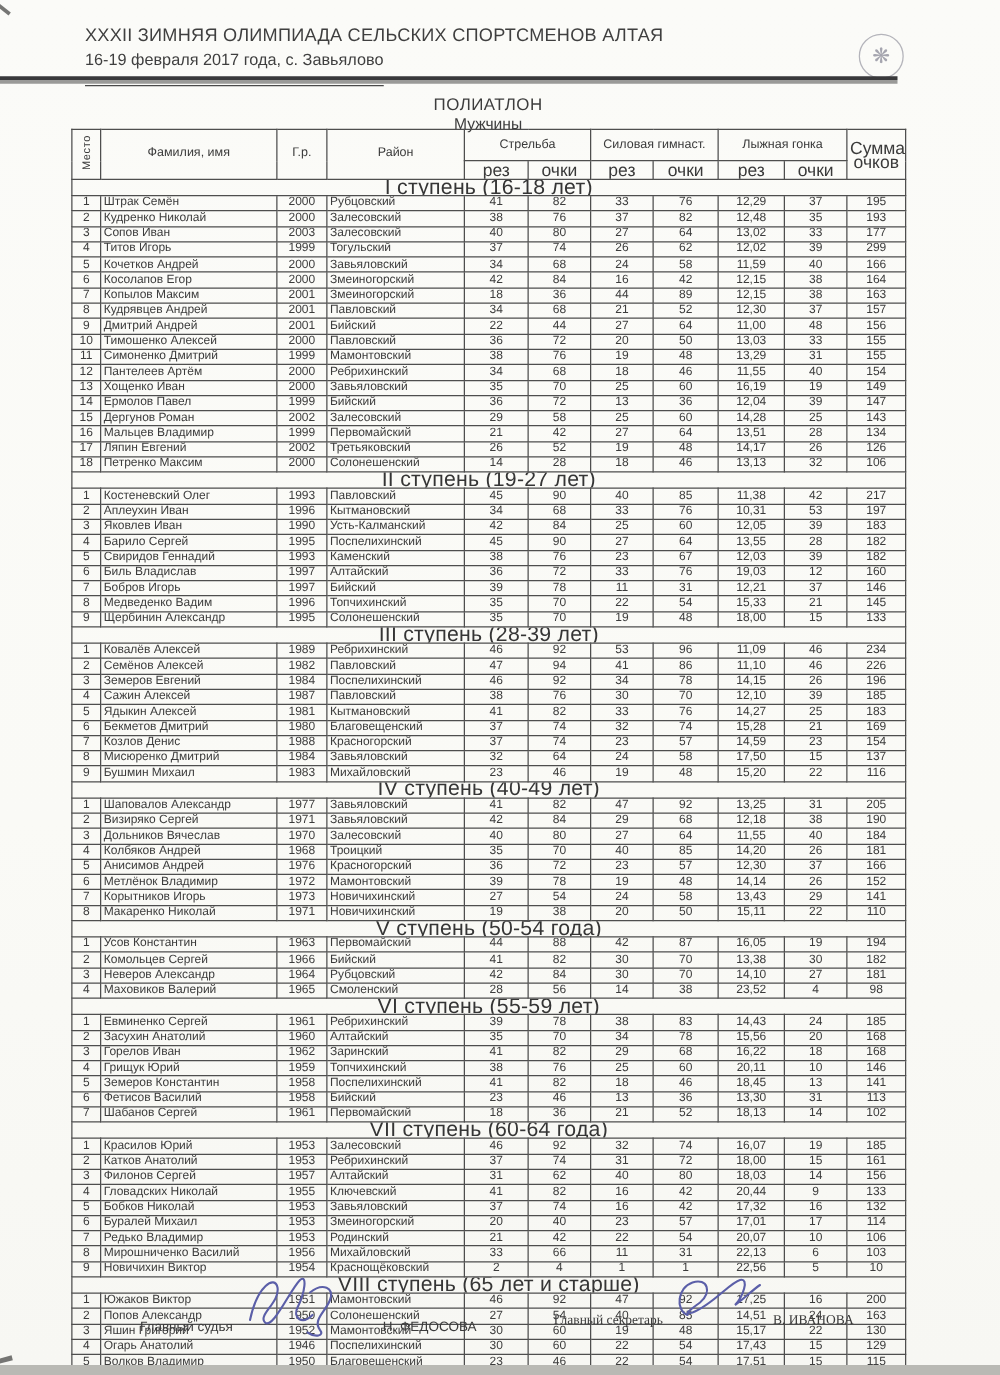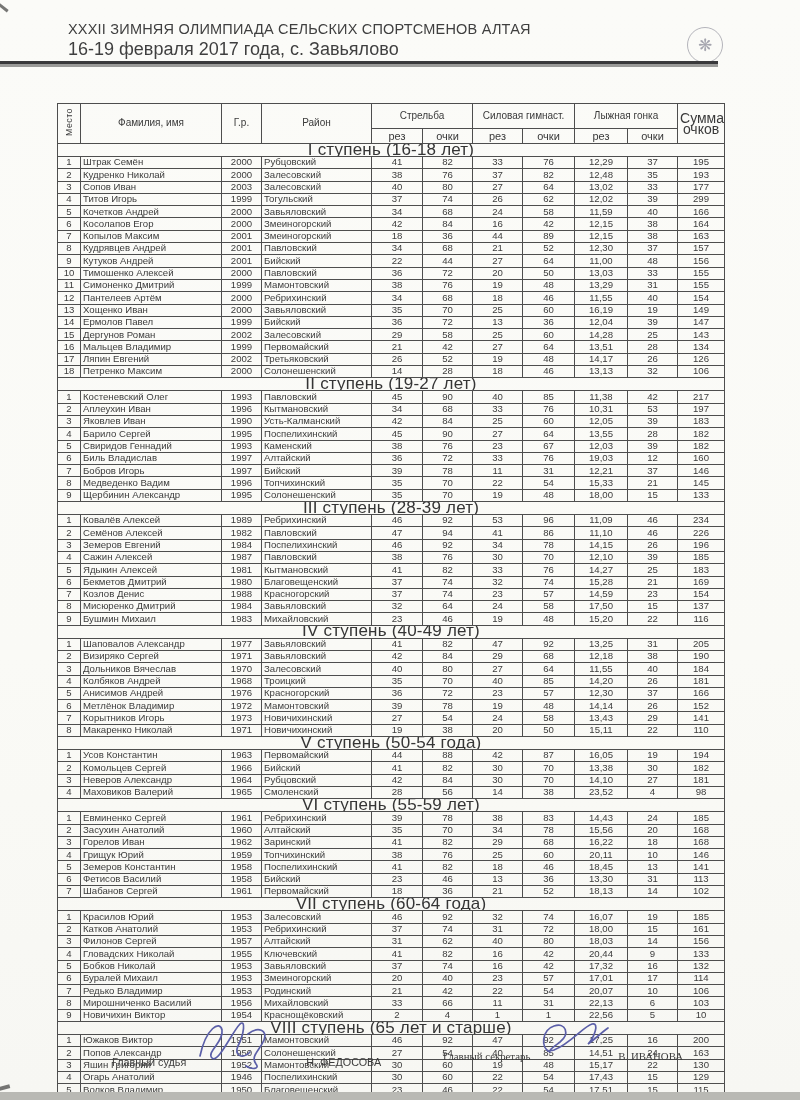--- a/index.html
+++ b/index.html
@@ -16,21 +16,21 @@
     color:#3b3b3b;
   }
   .corner-artifact{
     position:absolute;background:#4a4a48;opacity:.75;
   }
   .corner-artifact.tl{left:-3px;top:6px;width:12px;height:3px;transform:rotate(38deg);}
   .corner-artifact.bl{left:-4px;top:1086px;width:14px;height:4px;transform:rotate(-15deg);}
 
   .doc-header{position:absolute;left:68px;top:20px;line-height:1.25;}
   .doc-header .line1{font-size:14.5px;letter-spacing:.2px;color:#3f3f3f;}
-  .doc-header .line2{font-size:18px;color:#3f3f3f;border-bottom:1.5px solid #4a4a4a;display:inline-block;padding-bottom:1px;}
+  .doc-header .line2{font-size:13px;color:#3f3f3f;border-bottom:1.5px solid #4a4a4a;display:inline-block;padding-bottom:12px;}
 
   .double-rule{
     position:absolute;left:0;top:61px;width:718px;height:2.5px;
     background:#39393b;box-shadow:0 3px 0 #9a9a98;
   }
 
   .stamp{
     position:absolute;left:687px;top:27px;width:34px;height:34px;
     border:1.4px solid rgba(110,110,125,.5);border-radius:50%;
     display:flex;align-items:center;justify-content:center;
@@ -46,21 +46,21 @@
     width:668px;border-collapse:collapse;table-layout:fixed;
     font-size:9.6px;color:#3c3c3c;
   }
   table.results td,table.results th{
     border:1px solid #4e4e4e;
     padding:0 2px;height:11.3px;line-height:10.5px;
     overflow:hidden;white-space:nowrap;
     font-weight:normal;
   }
   thead th{font-size:10px;text-align:center;color:#3a3a3a;}
-  thead .sub th{font-size:11px;height:14px;}
+  thead .sub th{font-size:14px;height:14px;}
   thead .main th{height:24px;}
   th.place-h{font-size:8.8px;}
   th.place-h span{
     writing-mode:vertical-rl;transform:rotate(180deg);
     display:inline-block;max-height:38px;letter-spacing:.5px;
   }
   th.total-h{font-size:14px;line-height:11px;}
   tr.section-row td{
     text-align:center;font-size:17px;height:12px;color:#353535;
     letter-spacing:.2px;
@@ -95,20 +95,24 @@
     <div class="line1">XXXII ЗИМНЯЯ ОЛИМПИАДА СЕЛЬСКИХ СПОРТСМЕНОВ АЛТАЯ</div>
     <div class="line2">16-19 февраля 2017 года, с. Завьялово</div>
   </div>
 
   <div class="stamp">
     <span>❋</span>
   </div>
 
   <div class="double-rule"></div>
 
+  <div class="event-title">
+    <div class="t1">ПОЛИАТЛОН</div>
+    <div class="t2">Мужчины</div>
+  </div>
 
   <table class="results">
     <colgroup>
       <col style="width:23px">
         <col style="width:141px">
         <col style="width:40px">
         <col style="width:110px">
       <col style="width:51px">
         <col style="width:50px">
         <col style="width:50px">
@@ -243,21 +247,21 @@
           <td class="c4">34</td>
           <td class="c5">68</td>
           <td class="c6">21</td>
           <td class="c7">52</td>
           <td class="c8">12,30</td>
           <td class="c9">37</td>
           <td class="c10">157</td>
         </tr>
         <tr>
           <td class="c0">9</td>
-          <td class="c1">Кутуков Андрей</td>
+          <td class="c1">Дмитрий Андрей</td>
           <td class="c2">2001</td>
           <td class="c3">Бийский</td>
           <td class="c4">22</td>
           <td class="c5">44</td>
           <td class="c6">27</td>
           <td class="c7">64</td>
           <td class="c8">11,00</td>
           <td class="c9">48</td>
           <td class="c10">156</td>
         </tr>

